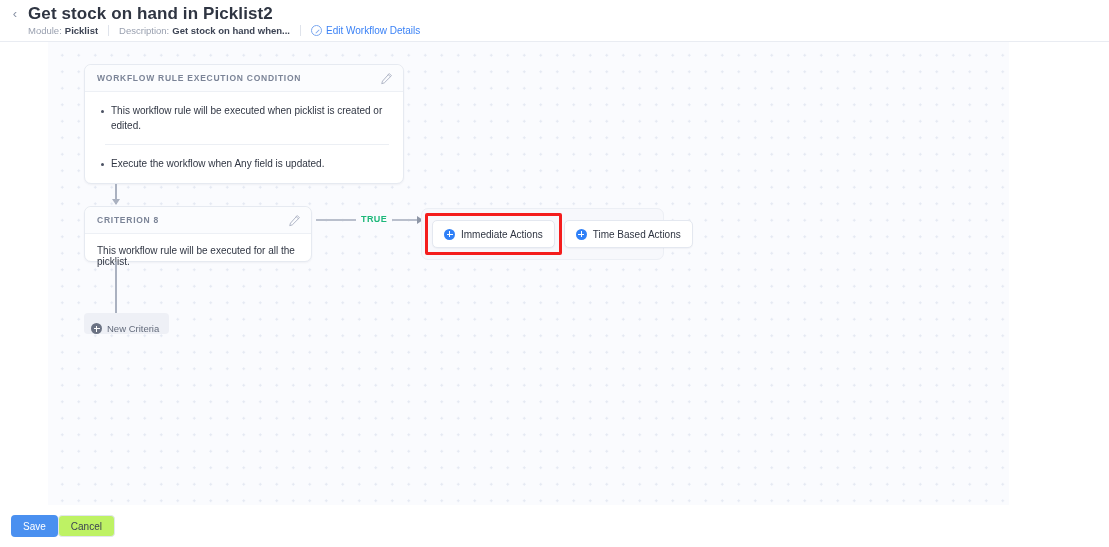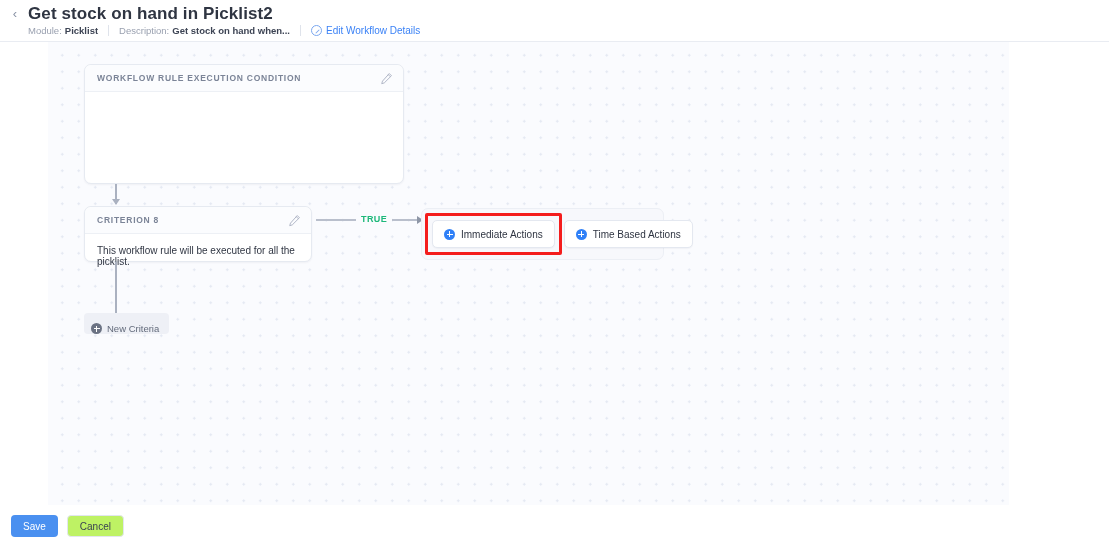--- a/index.html
+++ b/index.html
@@ -188,21 +188,21 @@
   .red-highlight {
     position: absolute; left: -7px; top: -7px; right: -7px; bottom: -7px;
     border: 3px solid #f41d1d; border-radius: 2px;
     pointer-events: none;
   }
 
   
   .footer {
     position: absolute; left: 0; top: 505px;
     width: 1109px; height: 42px; background: #ffffff;
-    display: flex; align-items: center; gap: 9px; padding-left: 11px;
+    display: flex; align-items: center; padding-left: 11px;
   }
   .btn {
     height: 22px; border-radius: 4px; font-size: 10px;
     display: flex; align-items: center; justify-content: center;
     cursor: pointer; padding: 0 12px;
   }
   .btn-save { background: #4a90f0; color: #fff; min-width: 39px; }
   .btn-cancel {
     background: #bef264; color: #3b4252;
     border: 1px solid #e2e6ee; min-width: 47px;
@@ -238,20 +238,31 @@
     <div class="card" id="condition-card">
       <div class="card-head">
         <span class="card-head-title">WORKFLOW RULE EXECUTION CONDITION</span>
         <span class="pencil">
           <svg width="13" height="13" viewBox="0 0 16 16">
             <path d="M11.4 1.9 L14.1 4.6 L5.3 13.4 L2.1 14.4 L3.1 11.2 Z" fill="none" stroke="#a7aec0" stroke-width="1.1" stroke-linejoin="round"></path>
             <path d="M10.1 3.2 L12.8 5.9" fill="none" stroke="#a7aec0" stroke-width="1.1"></path>
           </svg>
         </span>
       </div>
+      <div class="cond-body">
+        <div class="bullet-row">
+          <span class="bullet-dot"></span>
+          <span class="bullet-text">This workflow rule will be executed when picklist is created or edited.</span>
+        </div>
+        <div class="cond-divider"></div>
+        <div class="bullet-row">
+          <span class="bullet-dot"></span>
+          <span class="bullet-text">Execute the workflow when Any field is updated.</span>
+        </div>
+      </div>
     </div>
 
     <div class="v-line" style="left:67px; top:142px; height:20px;"></div>
     <div class="arrow-down" style="left:63.5px; top:157px;"></div>
 
     <div class="card" id="criterion-card">
       <div class="card-head">
         <span class="card-head-title">CRITERION 8</span>
         <span class="pencil">
           <svg width="13" height="13" viewBox="0 0 16 16">

